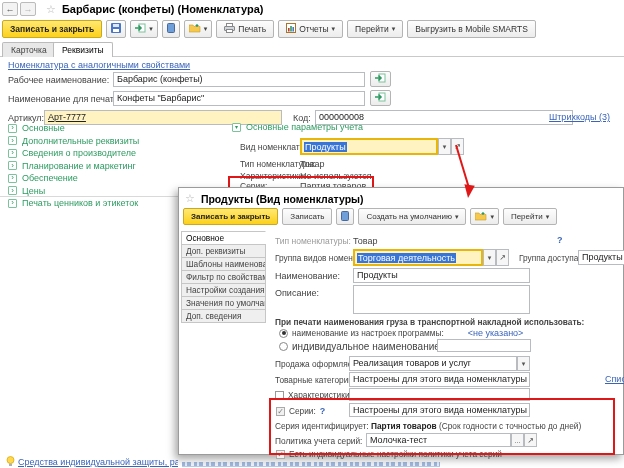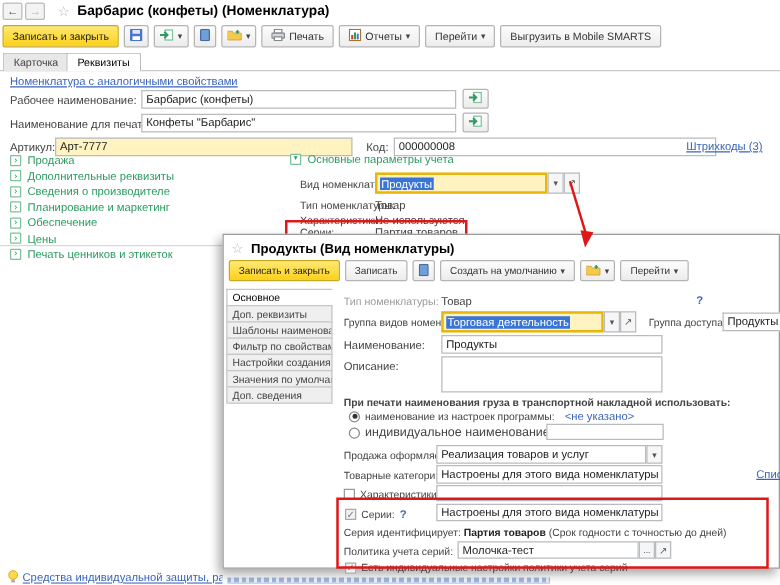--- a/index.html
+++ b/index.html
@@ -24,21 +24,21 @@
   .mini-btn {
     border:1px solid #b8bcc0; background:#f6f6f6; width:13px; height:15px;
     display:flex; align-items:center; justify-content:center; font-size:7px; color:#555; cursor:pointer;
   }
   .btn {
     display:inline-flex; align-items:center; gap:3px; border:1px solid #b4b4b4;
     background:linear-gradient(#fdfdfd,#ececec); border-radius:2px; height:18px;
     padding:0 7px; font-size:8.5px; color:#333; white-space:nowrap; cursor:pointer;
   }
   .btn-yellow {
-    background:linear-gradient(#ffe873,#fcd11a); border:1px solid #c9a822; font-weight:normal; color:#222;
+    background:linear-gradient(#ffe873,#fcd11a); border:1px solid #c9a822; font-weight:bold; color:#222;
   }
   .icon-btn { padding:0 4px; }
   .caret { font-size:7px; color:#444; }
   .toolbar { display:flex; gap:4px; align-items:center; }
   .tab {
     display:inline-block; border:1px solid #bbb; border-bottom:none; background:#e8e8e8;
     padding:2px 8px 2px; font-size:8.5px; color:#444; border-radius:2px 2px 0 0; cursor:pointer;
   }
   .tab.active { background:#fff; position:relative; z-index:2; color:#000; }
   .secicon {
@@ -168,29 +168,29 @@
   <span class="abs lbl" style="left:8px;top:94px;">Наименование для печати:</span>
   <div class="abs field" style="left:113px;top:91px;width:252px;">Конфеты "Барбарис"</div>
   <button class="abs btn icon-btn" style="left:370px;top:90px;height:16px;">
       <span><svg width="11" height="10" viewBox="0 0 11 10">
           <rect x="4" y="1" width="6" height="8" fill="#fff" stroke="#7cc29c"></rect>
           <path d="M0 5 L6 5 M3.5 2.5 L6 5 L3.5 7.5" stroke="#2d9b61" stroke-width="1.6" fill="none"></path>
         </svg></span>
     </button>
 
   <span class="abs lbl" style="left:8px;top:113px;">Артикул:</span>
-  <div class="abs field field-yellow" style="left:44px;top:110px;width:238px;">Арт-7777</div>
+  <div class="abs field field-yellow" style="left:44px;top:110px;width:238px;text-decoration:underline;">Арт-7777</div>
   <span class="abs lbl" style="left:293px;top:113px;">Код:</span>
   <div class="abs field" style="left:315px;top:110px;width:258px;">000000008</div>
   <span class="abs link" style="left:549px;top:112px;">Штрихкоды (3)</span>
 
   <div class="abs" style="left:8px;top:122px;display:flex;flex-direction:column;gap:0.5px;">
     <div class="sec-item">
         <span class="secicon">›</span>
-        <span class="glink">Продажа</span>
+        <span class="glink">Основные</span>
       </div>
     <div class="sec-item">
         <span class="secicon">›</span>
         <span class="glink">Дополнительные реквизиты</span>
       </div>
     <div class="sec-item">
         <span class="secicon">›</span>
         <span class="glink">Сведения о производителе</span>
       </div>
     <div class="sec-item">
@@ -314,21 +314,21 @@
   <span class="abs lbl" style="left:96px;top:100px;">Описание:</span>
   <div class="abs field" style="left:174px;top:97px;width:177px;height:29px;"></div>
 
   <span class="abs lbl" style="left:96px;top:129px;font-size:8.3px;font-weight:bold;">При печати наименования груза в транспортной накладной использовать:</span>
 
   <div class="abs" style="left:100px;top:140px;display:flex;align-items:center;gap:4px;">
     <span class="radio">
         <span class="dot"></span>
       </span>
     <span class="lbl" style="font-size:8.3px;">наименование из настроек программы:</span>
-    <span class="link" style="text-decoration:none;margin-left:4px;">&lt;не указано&gt;</span>
+    <span class="link" style="text-decoration:none;margin-left:20px;">&lt;не указано&gt;</span>
   </div>
   <div class="abs" style="left:100px;top:153px;display:flex;align-items:center;gap:4px;">
     <span class="radio"></span>
     <span class="lbl" style="font-size:10px;">индивидуальное наименование:</span>
   </div>
   <div class="abs field" style="left:258px;top:151px;width:94px;height:13px;"></div>
 
   <span class="abs lbl" style="left:96px;top:171px;font-size:8.3px;">Продажа оформляется:</span>
   <div class="abs combo-wrap" style="left:170px;top:168px;">
     <div class="field" style="width:168px;">Реализация товаров и услуг</div>

